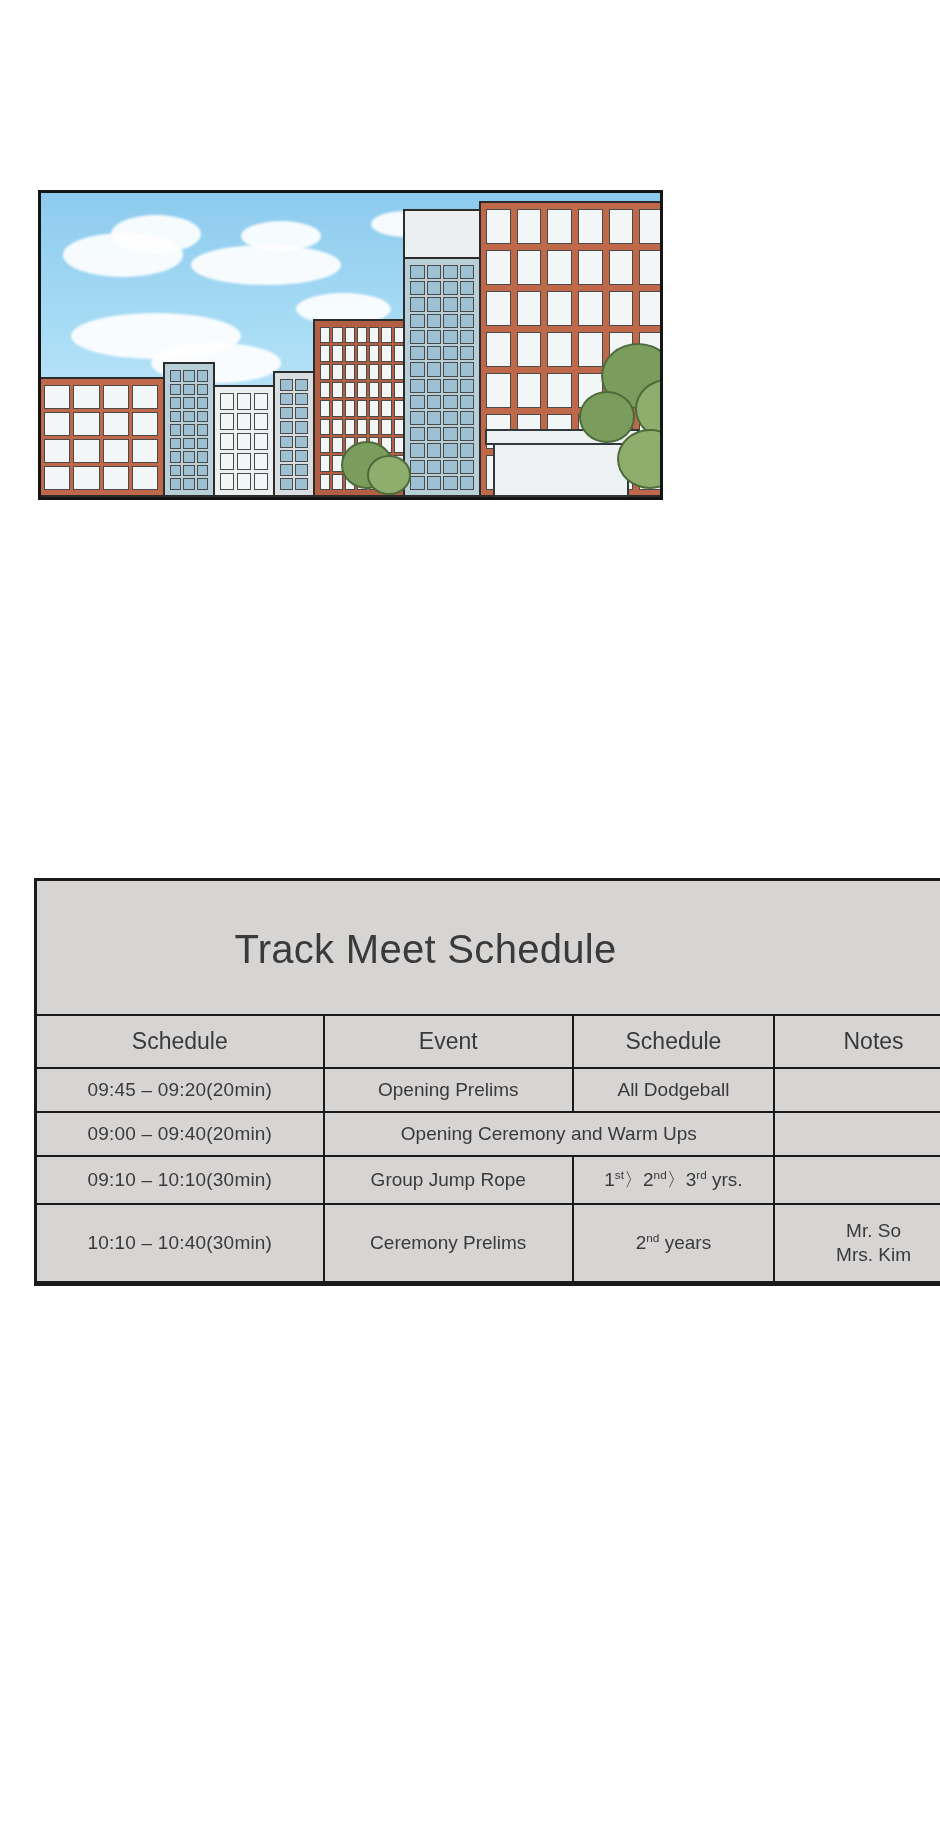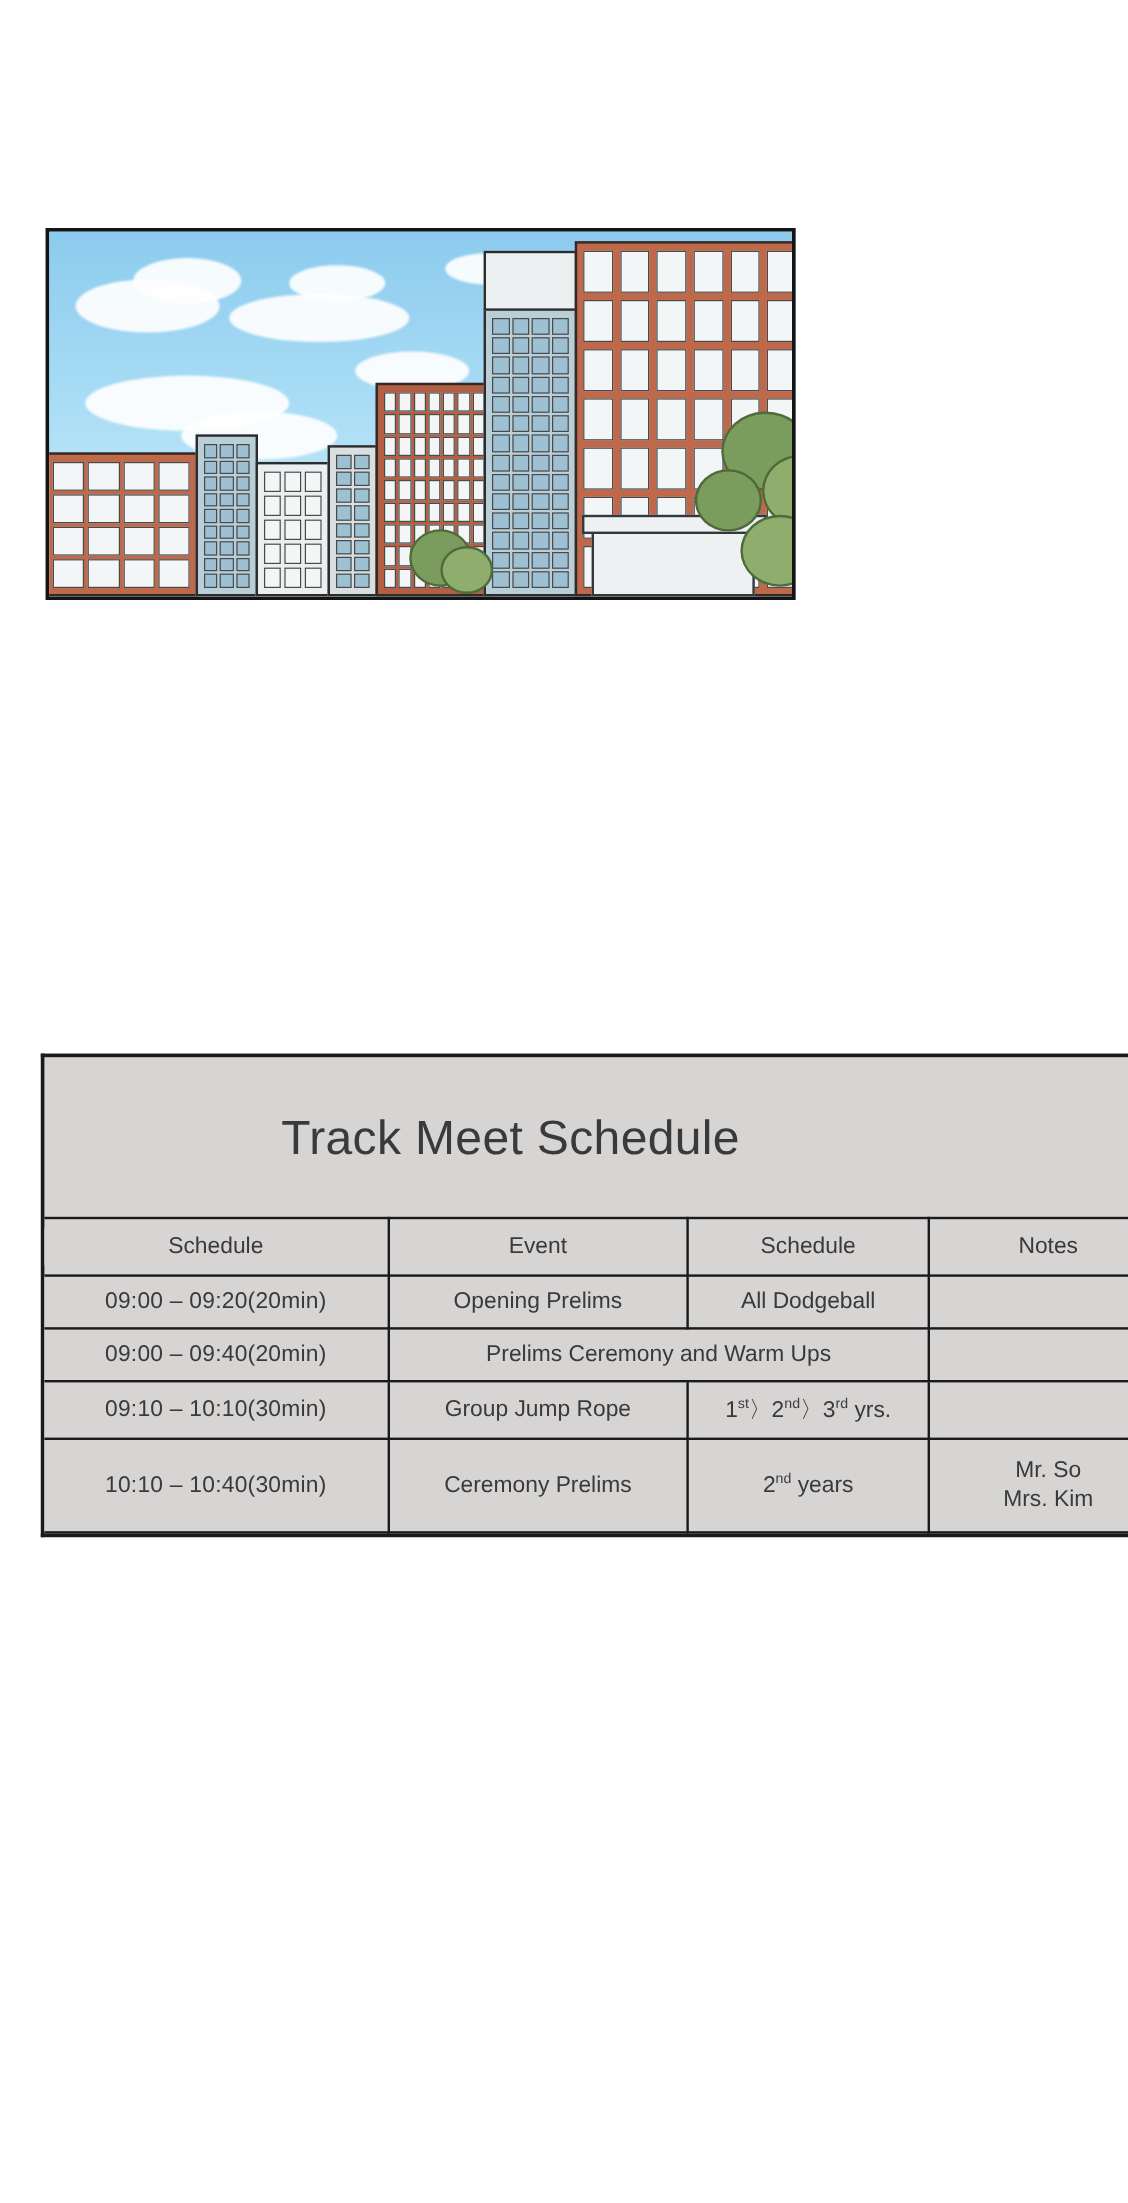--- a/index.html
+++ b/index.html
@@ -111,21 +111,21 @@
     font-weight: 400;
     color: #3a3a3a;
     background: #d7d4d4;
     text-align: center;
     font-size: 19px;
     padding: 10px 4px;
     white-space: nowrap;
     overflow: visible;
   }
   table.sched-table th {
-    font-size: 19px;
+    font-size: 23px;
     padding: 12px 4px;
     border-radius: 11px;
   }
   table.sched-table tr td:first-child,
   table.sched-table tr th:first-child {
     border-left: none;
   }
   col.c-sched { width: 245px; }
   col.c-event { width: 213px; }
   col.c-stud  { width: 172px; }
@@ -453,28 +453,28 @@
     <thead>
       <tr>
         <th>Schedule</th>
         <th>Event</th>
         <th>Schedule</th>
         <th class="hdr-notes">Notes</th>
       </tr>
     </thead>
     <tbody>
       <tr>
-        <td class="cell-time">09:00  –  09:20(20min)</td>
+        <td class="cell-time">09:45  –  09:20(20min)</td>
         <td>Opening Prelims</td>
         <td>All Dodgeball</td>
         <td></td>
       </tr>
       <tr>
         <td class="cell-time">09:00  –  09:40(20min)</td>
-        <td colspan="2">Prelims Ceremony and Warm Ups</td>
+        <td colspan="2">Opening Ceremony and Warm Ups</td>
         <td></td>
       </tr>
       <tr>
         <td class="cell-time">09:10  –  10:10(30min)</td>
         <td>Group Jump Rope</td>
         <td>1<sup>st</sup>〉2<sup>nd</sup>〉3<sup>rd</sup> yrs.</td>
         <td></td>
       </tr>
       <tr class="row-tall">
         <td class="cell-time">10:10  –  10:40(30min)</td>

